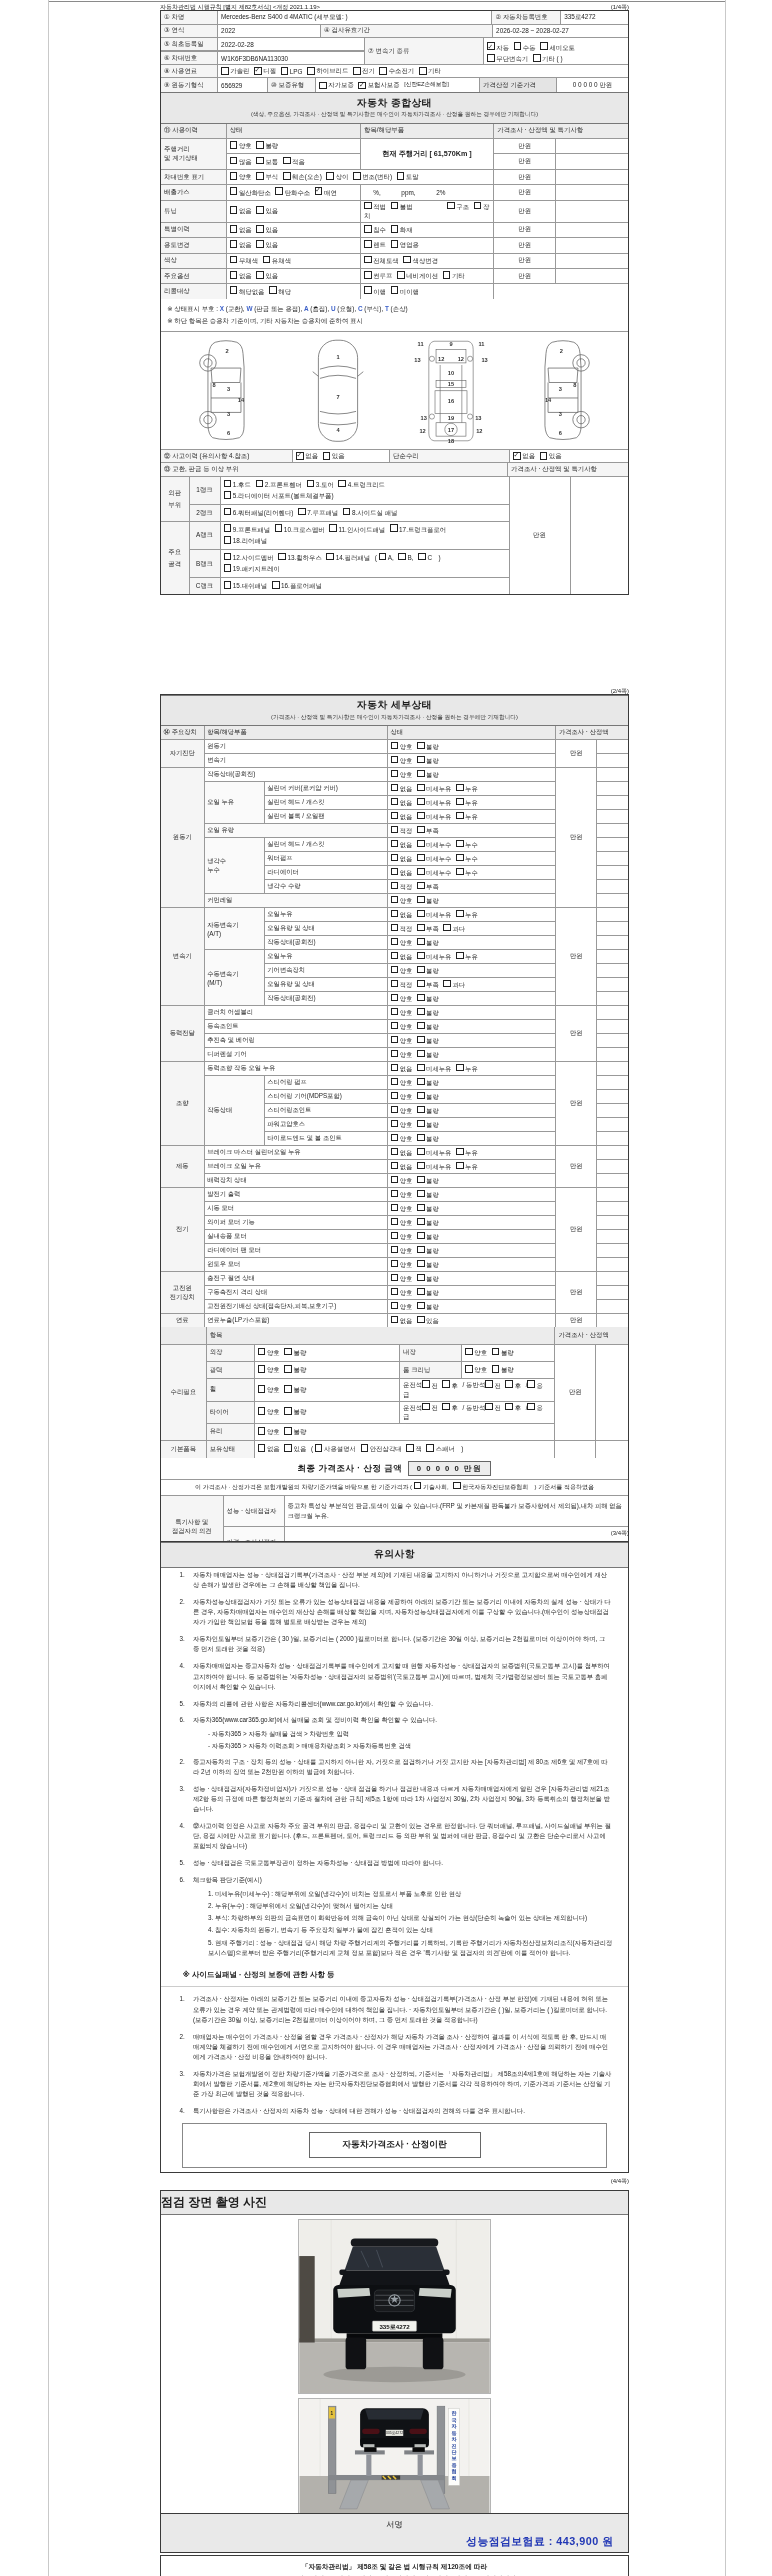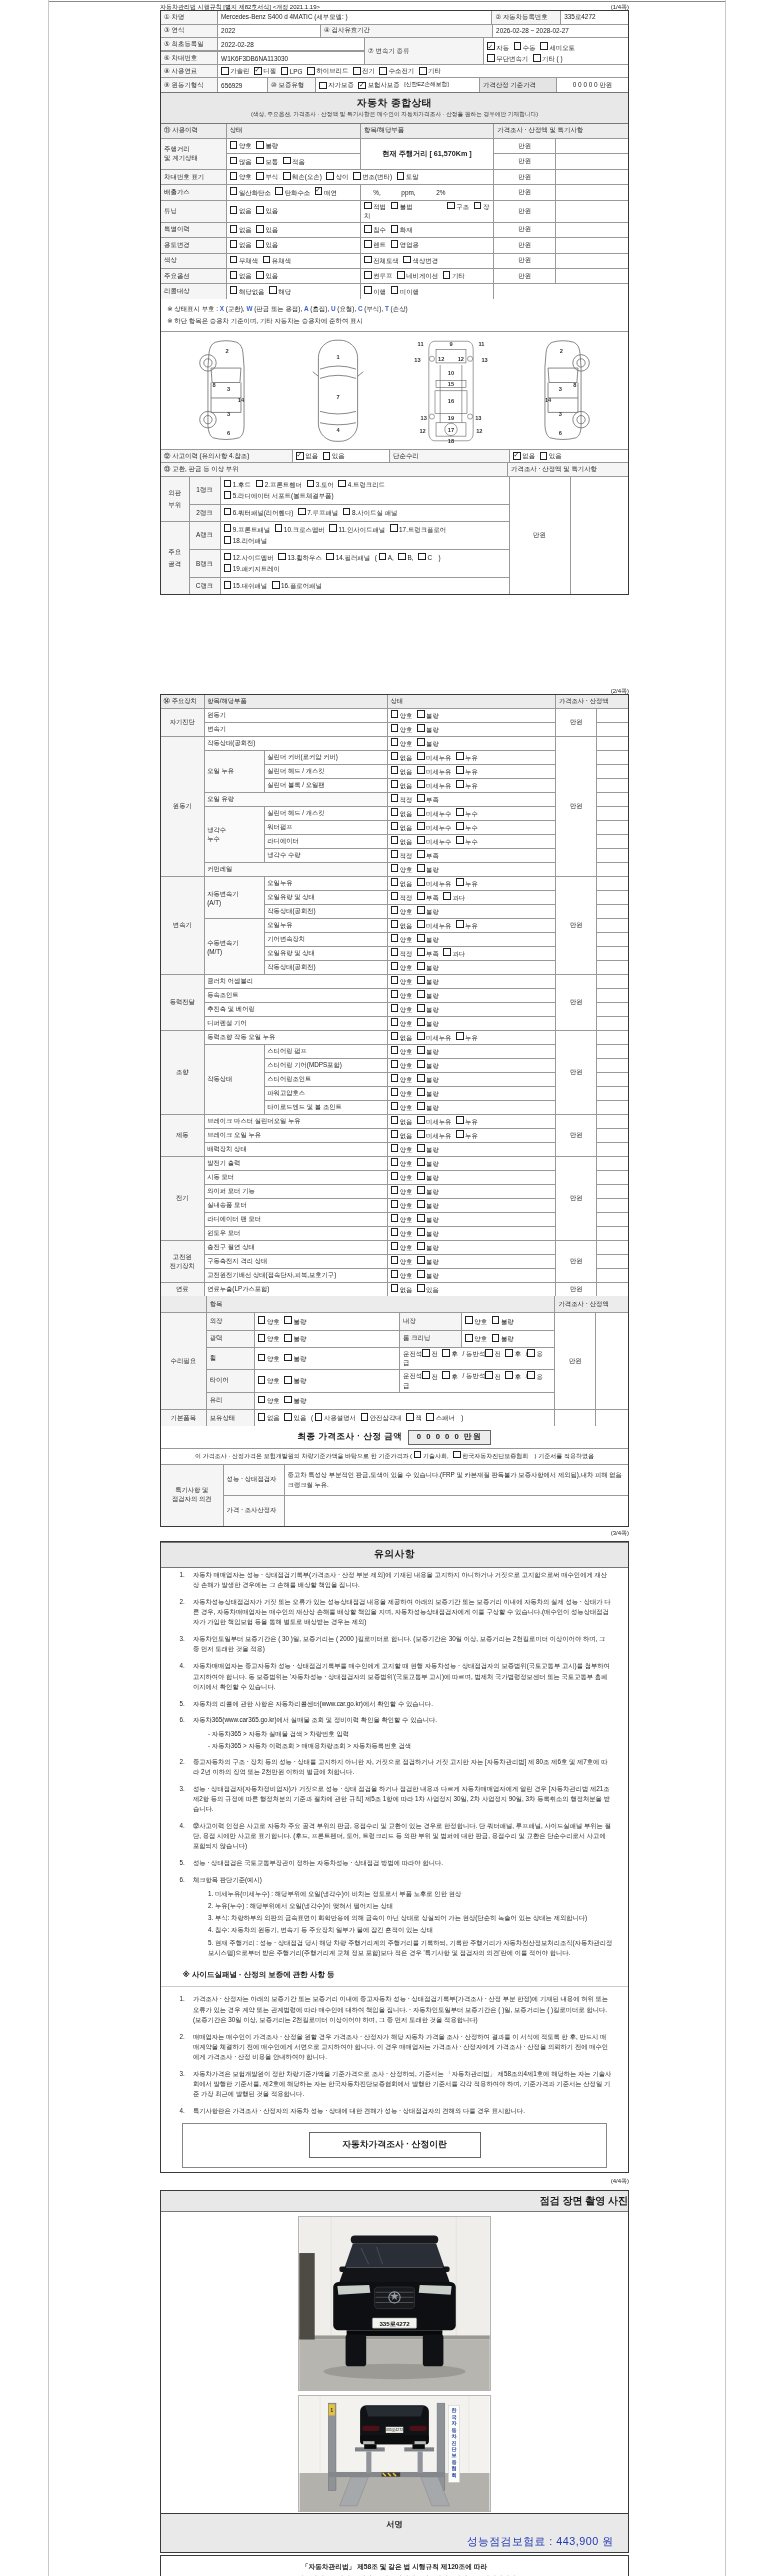--- a/index.html
+++ b/index.html
@@ -63,26 +63,26 @@
   
   .notice-body{padding:2.1px 0 5.2px}
   .nsec{font-size:7.5px;font-weight:600;padding:7.2px 5.2px 6.2px 21.6px;border-bottom:0.5px solid #ccc;margin-bottom:7.2px}
   .nitem{display:flex;margin:0 15.5px 6.7px 18.5px;font-size:6.3px;line-height:1.62}
   .nnum{width:13.4px;flex:none}
   .ntxt{flex:1}
   .nsub{margin:-3.1px 15.5px 5.2px 47px;font-size:6.3px;line-height:1.6}
   .nbox{margin:3.1px 20.6px 7.2px;border:0.8px solid #888;padding:8.2px 10.3px 9.3px}
   .nbox-title{width:170px;margin:0 auto;border:0.8px solid #666;padding:5.7px 0;font-size:8.8px;font-weight:600;text-align:center}
   
-  .photohead{background:#e8e8e8;border-bottom:0.5px solid #777;text-align:right;padding:3.1px 0;font-size:10px;font-weight:600}
+  .photohead{background:#e8e8e8;border-bottom:0.5px solid #777;text-align:left;padding:3.1px 0;font-size:12px;font-weight:600}
   .photo{display:block;margin:4.1px auto;border:0.5px solid #b5b5b5}
   
   .signbox{position:absolute;left:160px;width:469px;background:#e9e9e9;border:1px solid #3a3a3a;box-sizing:border-box;height:40px}
-  .sign-label{text-align:center;font-size:8.2px;font-weight:700;padding-top:4.6px}
-  .fee{position:absolute;right:14.4px;top:20.6px;color:#2238b5;font-size:10.8px;font-weight:400;letter-spacing:0.5px}
+  .sign-label{text-align:center;font-size:8.2px;font-weight:400;padding-top:4.6px}
+  .fee{position:absolute;right:14.4px;top:20.6px;color:#2238b5;font-size:10.8px;font-weight:700;letter-spacing:0.5px}
   .confirmbox{position:absolute;left:160px;width:469px;border:1px solid #3a3a3a;box-sizing:border-box;text-align:center;font-size:6.7px;font-weight:600;padding:5.2px 0 7.2px;line-height:1.7;background:#fff}
 </style>
 </head>
 <body>
 
 <div class="topbar"></div>
 <div class="vline" style="left:48px"></div>
 <div class="vline" style="left:725px"></div>
 <div class="topline">
   <span>자동차관리법 시행규칙 [별지 제82호서식] &lt;개정 2021.1.19&gt;</span>
@@ -364,20 +364,24 @@
           <td class="lab ctr">C랭크</td>
           <td><span class="cb"></span><span class="cbl">15.대쉬패널</span><span class="cb"></span><span class="cbl">16.플로어패널</span></td>
         </tr>
       </tbody>
     </table>
 </div>
 
 <div class="pmark" style="top:687px">(2/4쪽)</div>
 
 <div class="box" id="box2" style="top:694px">
+  <div class="sechead">
+    <div class="st">자동차 세부상태</div>
+    <div class="ss">(가격조사 · 산정액 및 특기사항은 매수인이 자동차가격조사 · 산정을 원하는 경우에만 기재합니다)</div>
+  </div>
   <table class="dtable" id="detail-table" style="border-style:hidden">
       <colgroup>
         <col style="width: 43px;">
         <col style="width: 60px;">
         <col style="width: 123px;">
         <col style="width: 168px;">
         <col style="width: 41px;">
         <col style="width: 31px;">
       </colgroup>
       <tbody>

